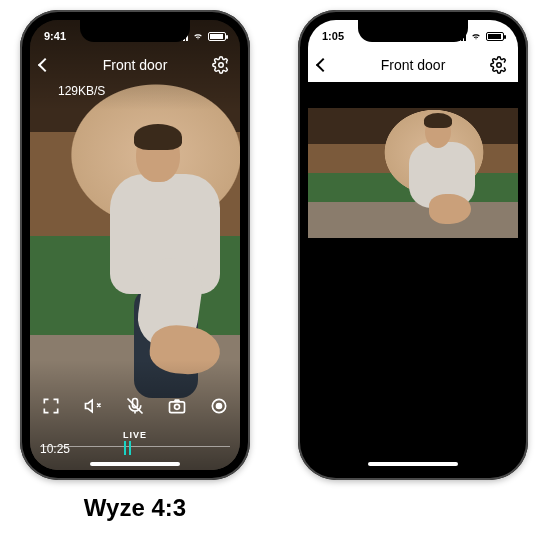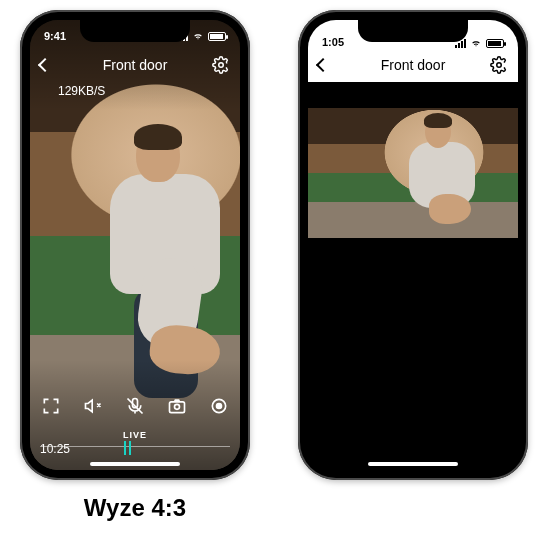--- a/index.html
+++ b/index.html
@@ -58,21 +58,21 @@
     height: 28px;
     display: flex;
     justify-content: space-between;
     align-items: center;
     padding: 4px 14px 0;
     font-size: 11px;
     font-weight: 600;
     z-index: 40;
   }
   .statusbar.light { color: #fff; gap: 32px; }
-  .statusbar.dark  { color: #000; align-items: flex-end; }
+  .statusbar.dark  { color: #000; }
   .status-right { display:flex; gap:4px; align-items:center; }
   .sig-bars { display:inline-flex; gap:1px; align-items:flex-end; }
   .sig-bars span { width:2px; background: currentColor; }
   .sig-bars span:nth-child(1){height:3px}
   .sig-bars span:nth-child(2){height:5px}
   .sig-bars span:nth-child(3){height:7px}
   .sig-bars span:nth-child(4){height:9px}
   .wifi { width:12px; height:9px; }
   .batt { width:18px; height:9px; border:1px solid currentColor; border-radius:2px; position:relative;}
   .batt::after{ content:""; position:absolute; right:-3px; top:2px; width:2px; height:4px; background:currentColor; border-radius:1px;}

